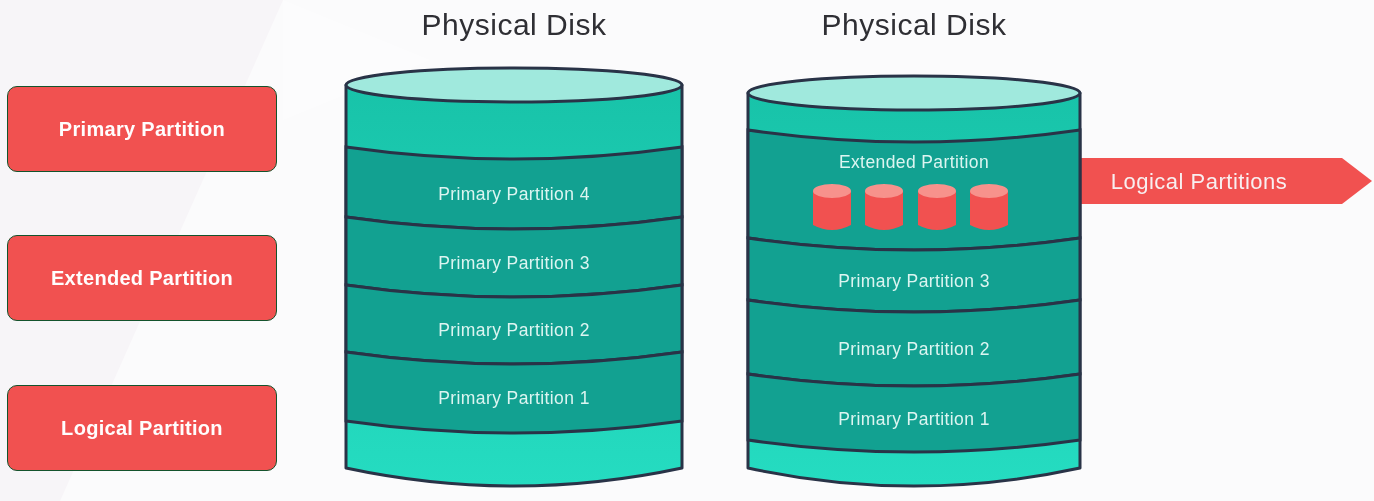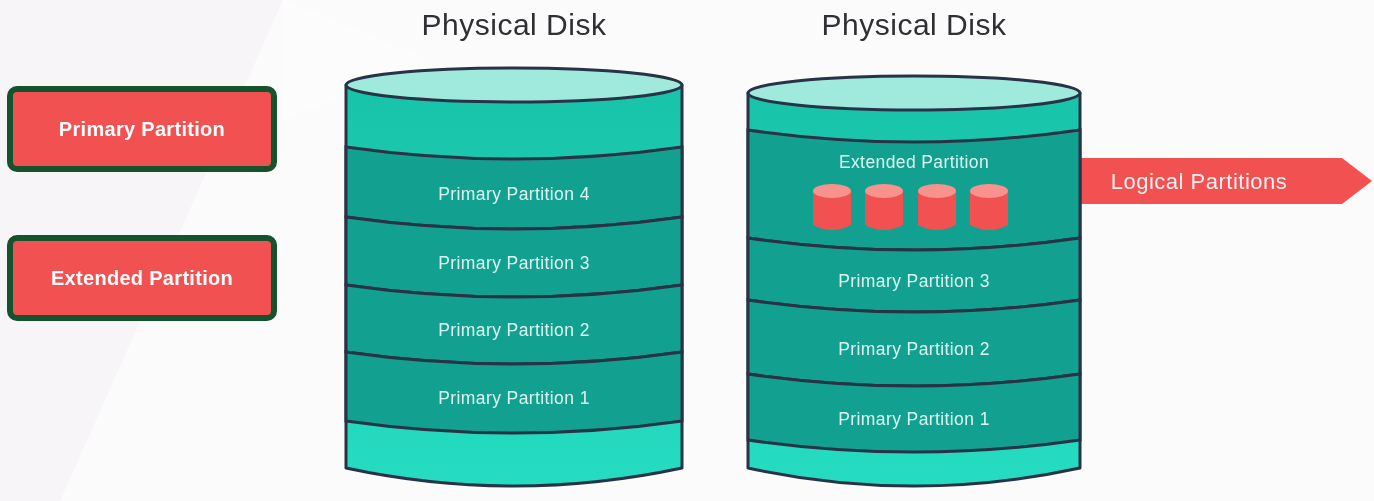--- a/index.html
+++ b/index.html
@@ -14,21 +14,21 @@
   .bg-deco { position: absolute; left: 0; top: 0; }
 
   
   .legend-box {
     position: absolute;
     left: 7px;
     width: 270px;
     height: 86px;
     box-sizing: border-box;
     background: #f15150;
-    border: 6px solid #14532d;
+    border: 1px solid #14532d;
     border-radius: 10px;
     display: flex;
     align-items: center;
     justify-content: center;
     color: #fffdfd;
     font-size: 20px;
     font-weight: bold;
     letter-spacing: .3px;
   }
   .legend-primary  { top: 86px; }
@@ -77,20 +77,23 @@
   <svg class="bg-deco" width="1374" height="501">
     <polygon points="283,0 1374,0 1374,501 60,501" fill="rgba(255,255,255,0.55)"></polygon>
     <polygon points="283,0 430,60 283,120" fill="rgba(255,255,255,0.4)"></polygon>
   </svg>
 
   <div class="legend-box legend-primary">
     <span>Primary Partition</span>
   </div>
   <div class="legend-box legend-extended">
     <span>Extended Partition</span>
+  </div>
+  <div class="legend-box legend-logical">
+    <span>Logical Partition</span>
   </div>
 
   <div class="disk-title title-left">Physical Disk</div>
   <div class="disk-title title-right">Physical Disk</div>
 
   <svg class="arrow-wrap" width="296" height="48" viewBox="0 0 296 48">
     <polygon points="0,1 264,1 294,24 264,47 0,47" fill="#f15150"></polygon>
     <text class="atext" x="121" y="32">Logical Partitions</text>
   </svg>
 

